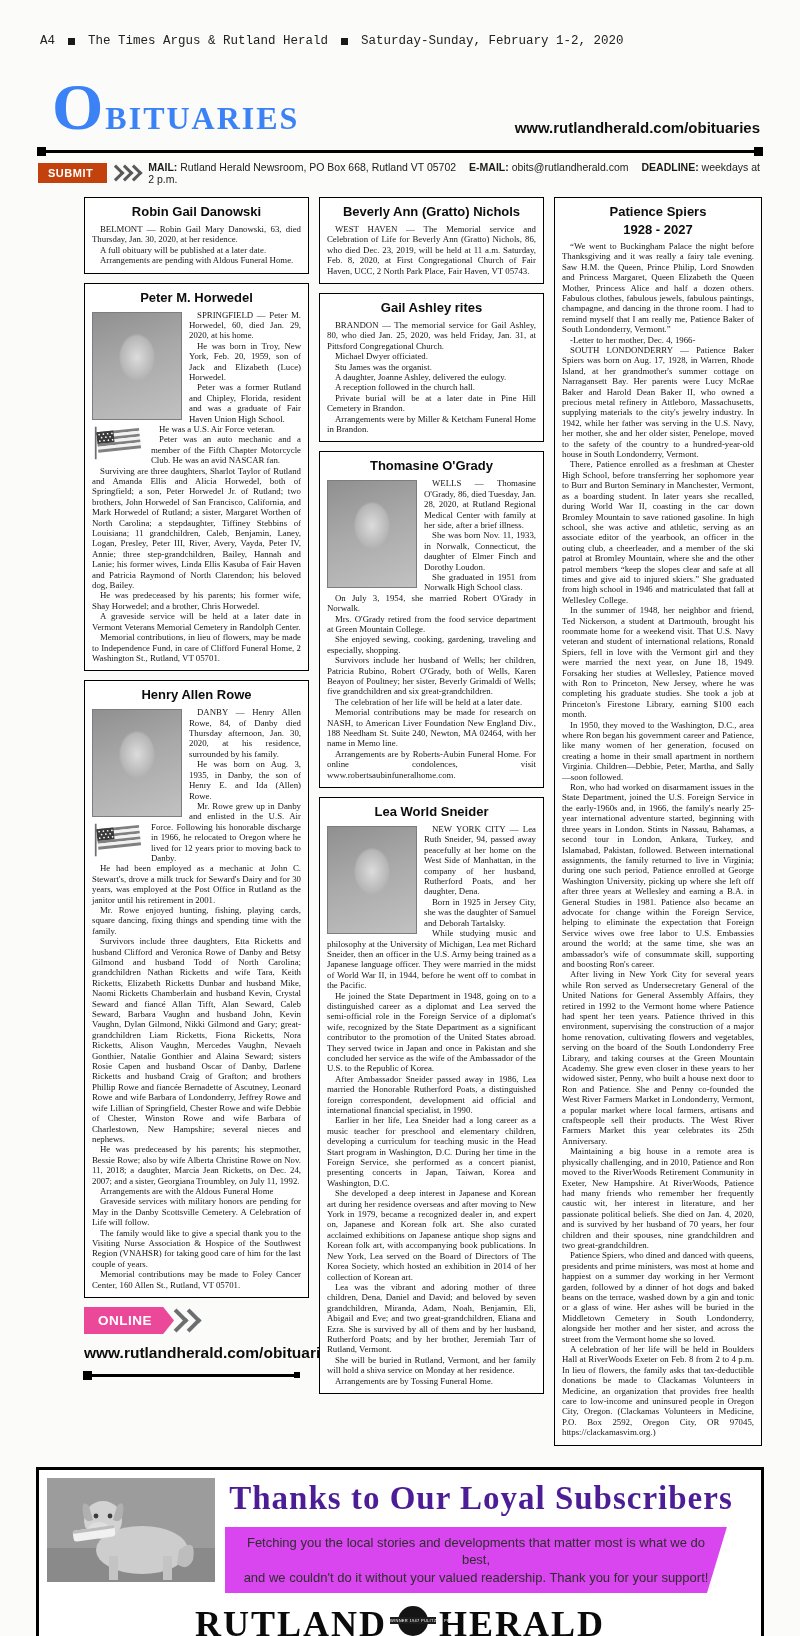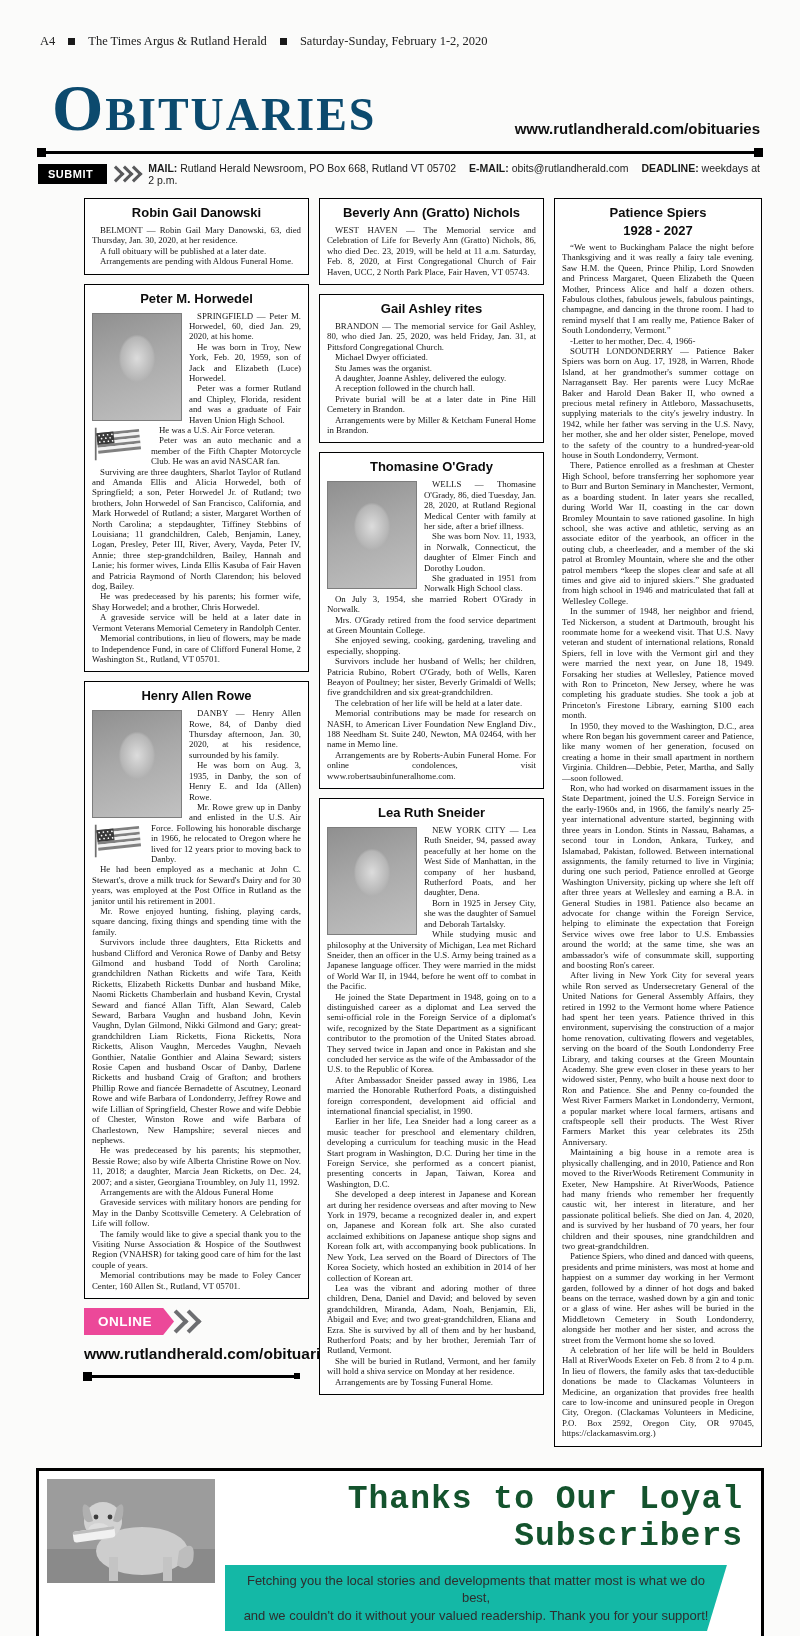--- a/index.html
+++ b/index.html
@@ -2,43 +2,43 @@
 <html><head>
 <meta charset="utf-8">
 <style>
   html,body{margin:0;padding:0;}
   body{width:800px;height:1636px;overflow:hidden;background:#fbfbfa;color:#111;
        font-family:"Liberation Serif",serif;}
   .page{position:relative;width:800px;height:1636px;}
 
   
   .folio{display:flex;align-items:center;gap:13px;margin:34px 0 0 40px;
-         font-size:12.5px;color:#222;}
+         font-size:12.5px;color:#222;font-family:Liberation Mono, monospace;}
   .sq{display:inline-block;width:7px;height:7px;background:#1a1a1a;}
 
   
   .masthead{display:flex;align-items:flex-end;justify-content:space-between;
             margin:26px 40px 0 52px;}
   .masthead h1{margin:0;font-family:"Liberation Serif",serif;font-weight:bold;
-               font-size:46px;line-height:1;letter-spacing:2px;color:#0c4a6e;
+               font-size:32px;line-height:1;letter-spacing:2px;color:#3b82f6;
                text-transform:uppercase;}
   .masthead h1::first-letter{font-size:66px;}
   .mast-url{font-family:"Liberation Sans",sans-serif;font-weight:bold;
             font-size:15px;color:#111;padding-bottom:4px;}
 
   
   .rule{height:3px;background:#000;margin:10px 38px 8px;position:relative;}
   .rule::before,.rule::after{content:"";position:absolute;top:-3px;width:9px;height:9px;background:#000;}
   .rule::before{left:-1px;} .rule::after{right:-1px;}
   .rule.small{margin:12px 10px 4px 0;}
   .rule.small::after{width:6px;height:6px;top:-2px;}
 
   
   .submit-bar{display:flex;align-items:center;gap:8px;margin:2px 38px 12px;}
-  .badge{display:inline-block;background:#000000;color:#fff;
+  .badge{display:inline-block;background:#c2410c;color:#fff;
          font-family:"Liberation Sans",sans-serif;font-weight:bold;
          font-size:11px;padding:4px 14px 4px 10px;letter-spacing:.5px;}
   .badge.arrow{clip-path:polygon(0 0,88% 0,100% 50%,88% 100%,0 100%);
                background:#ec4899;font-size:13.5px;padding:6px 22px 6px 14px;}
   .chevs{display:inline-flex;align-items:center;margin-left:-2px;}
   .chevs i{display:inline-block;width:9px;height:9px;border-top:3px solid #58595b;
            border-right:3px solid #58595b;transform:rotate(45deg);margin-left:-3px;}
   .chevs.big i{width:13px;height:13px;border-width:4px;border-color:#6d6e71;margin-left:-4px;}
   .submit-info{font-family:"Liberation Sans",sans-serif;font-size:10.5px;color:#1c1c1c;}
   .submit-info b{font-weight:bold;}
@@ -67,24 +67,24 @@
   
   .online-sec{margin-top:4px;}
   .badge-row{display:flex;align-items:center;}
   .online-url{font-family:"Liberation Sans",sans-serif;font-weight:bold;
               font-size:15.5px;text-align:center;margin:10px 0 2px;color:#0d0d0d;}
 
   
   .banner{position:relative;margin:12px 36px 0;border:3px solid #000;background:#fff;
           padding:6px 8px 4px;}
   .dog{position:absolute;left:8px;top:8px;width:168px;height:104px;}
-  .banner-title{margin:4px 10px 0 172px;text-align:right;
-      font-family:Liberation Mono, monospace;font-weight:bold;font-size:33px;
-      letter-spacing:1px;color:#14532d;}
-  .band{margin:10px 26px 0 178px;background:#14b8a6;
+  .banner-title{margin:4px 10px 0 172px;text-align:center;
+      font-family:Liberation Serif, serif;font-weight:bold;font-size:33px;
+      letter-spacing:1px;color:#4c1d95;}
+  .band{margin:10px 26px 0 178px;background:#d946ef;
         clip-path:polygon(0 0,100% 0,96% 100%,0 100%);
         padding:7px 12px;font-family:"Liberation Sans",sans-serif;font-size:13px;
         line-height:1.35;color:#2e2e2e;text-align:center;}
   .logo-row{text-align:center;margin-top:10px;white-space:nowrap;}
   .logo-word{font-family:"Liberation Serif",serif;font-weight:bold;font-size:36px;
              letter-spacing:2px;color:#0b0b0b;vertical-align:middle;}
   .seal{display:inline-block;width:30px;height:30px;border-radius:50%;background:#141414;
         position:relative;vertical-align:middle;margin:0 7px 6px;}
   .seal-text{position:absolute;left:-8px;top:11px;width:46px;background:#1c1c1c;color:#fff;
              font-family:"Liberation Sans",sans-serif;font-size:4px;line-height:1;
@@ -265,21 +265,21 @@
             <p class="obit-p">On July 3, 1954, she married Robert O'Grady in Norwalk.</p>
             <p class="obit-p">Mrs. O'Grady retired from the food service department at Green Mountain College.</p>
             <p class="obit-p">She enjoyed sewing, cooking, gardening, traveling and especially, shopping.</p>
             <p class="obit-p">Survivors include her husband of Wells; her children, Patricia Rubino, Robert O'Grady, both of Wells, Karen Beayon of Poultney; her sister, Beverly Grimaldi of Wells; five grandchildren and six great-grandchildren.</p>
             <p class="obit-p">The celebration of her life will be held at a later date.</p>
             <p class="obit-p">Memorial contributions may be made for research on NASH, to American Liver Foundation New England Div., 188 Needham St. Suite 240, Newton, MA 02464, with her name in Memo line.</p>
             <p class="obit-p">Arrangements are by Roberts-Aubin Funeral Home. For online condolences, visit www.robertsaubinfuneralhome.com.</p>
           </div>
         </div>
         <div class="obit-box">
-          <div class="obit-title">Lea Ruth Sneider</div>
+          <div class="obit-title">Lea World Sneider</div>
           <div class="obit-body">
             <div class="obit-photo"></div>
             <p class="obit-p">NEW YORK CITY — Lea Ruth Sneider, 94, passed away peacefully at her home on the West Side of Manhattan, in the company of her husband, Rutherford Poats, and her daughter, Dena.</p>
             <p class="obit-p">Born in 1925 in Jersey City, she was the daughter of Samuel and Deborah Tartalsky.</p>
             <p class="obit-p">While studying music and philosophy at the University of Michigan, Lea met Richard Sneider, then an officer in the U.S. Army being trained as a Japanese language officer. They were married in the midst of World War II, in 1944, before he went off to combat in the Pacific.</p>
             <p class="obit-p">He joined the State Department in 1948, going on to a distinguished career as a diplomat and Lea served the semi-official role in the Foreign Service of a diplomat's wife, recognized by the State Department as a significant contributor to the promotion of the United States abroad. They served twice in Japan and once in Pakistan and she concluded her service as the wife of the Ambassador of the U.S. to the Republic of Korea.</p>
             <p class="obit-p">After Ambassador Sneider passed away in 1986, Lea married the Honorable Rutherford Poats, a distinguished foreign correspondent, development aid official and international financial specialist, in 1990.</p>
             <p class="obit-p">Earlier in her life, Lea Sneider had a long career as a music teacher for preschool and elementary children, developing a curriculum for teaching music in the Head Start program in Washington, D.C. During her time in the Foreign Service, she performed as a concert pianist, presenting concerts in Japan, Taiwan, Korea and Washington, D.C.</p>
             <p class="obit-p">She developed a deep interest in Japanese and Korean art during her residence overseas and after moving to New York in 1979, became a recognized dealer in, and expert on, Japanese and Korean folk art. She also curated acclaimed exhibitions on Japanese antique shop signs and Korean folk art, with accompanying book publications. In New York, Lea served on the Board of Directors of The Korea Society, which hosted an exhibition in 2014 of her collection of Korean art.</p>
             <p class="obit-p">Lea was the vibrant and adoring mother of three children, Dena, Daniel and David; and beloved by seven grandchildren, Miranda, Adam, Noah, Benjamin, Eli, Abigail and Eve; and two great-grandchildren, Eliana and Ezra. She is survived by all of them and by her husband, Rutherford Poats; and by her brother, Jeremiah Tarr of Rutland, Vermont.</p>

